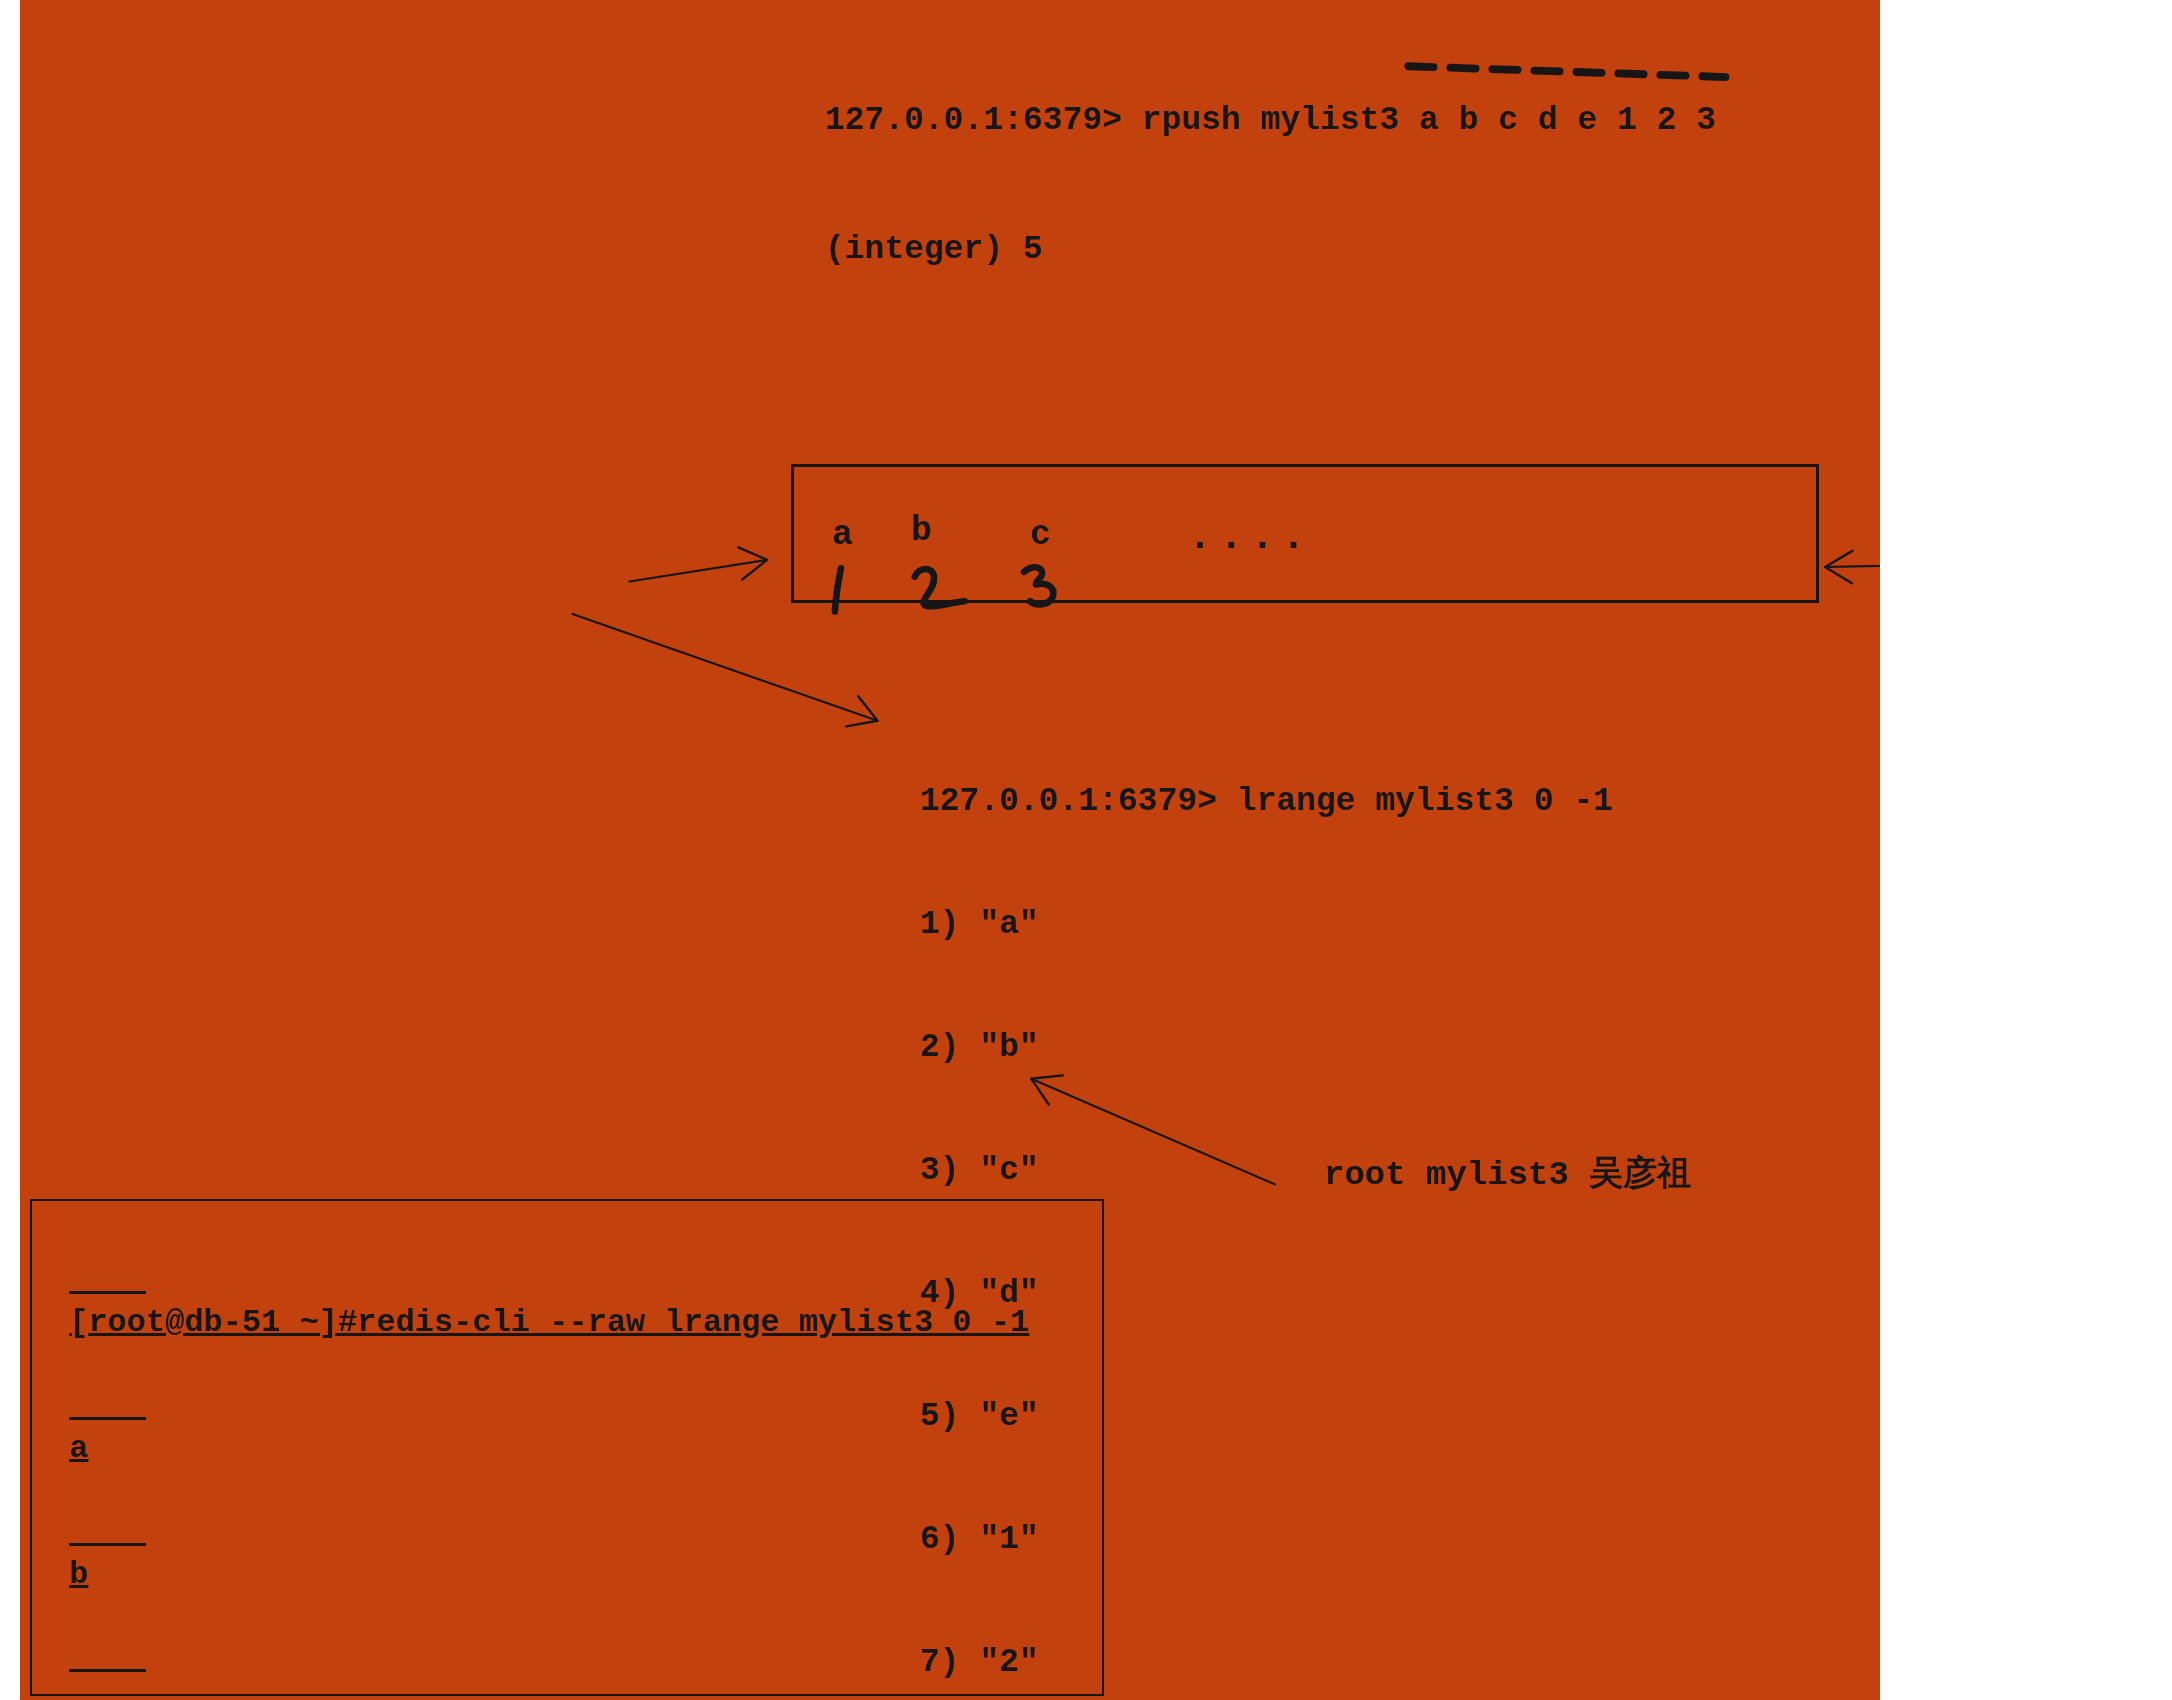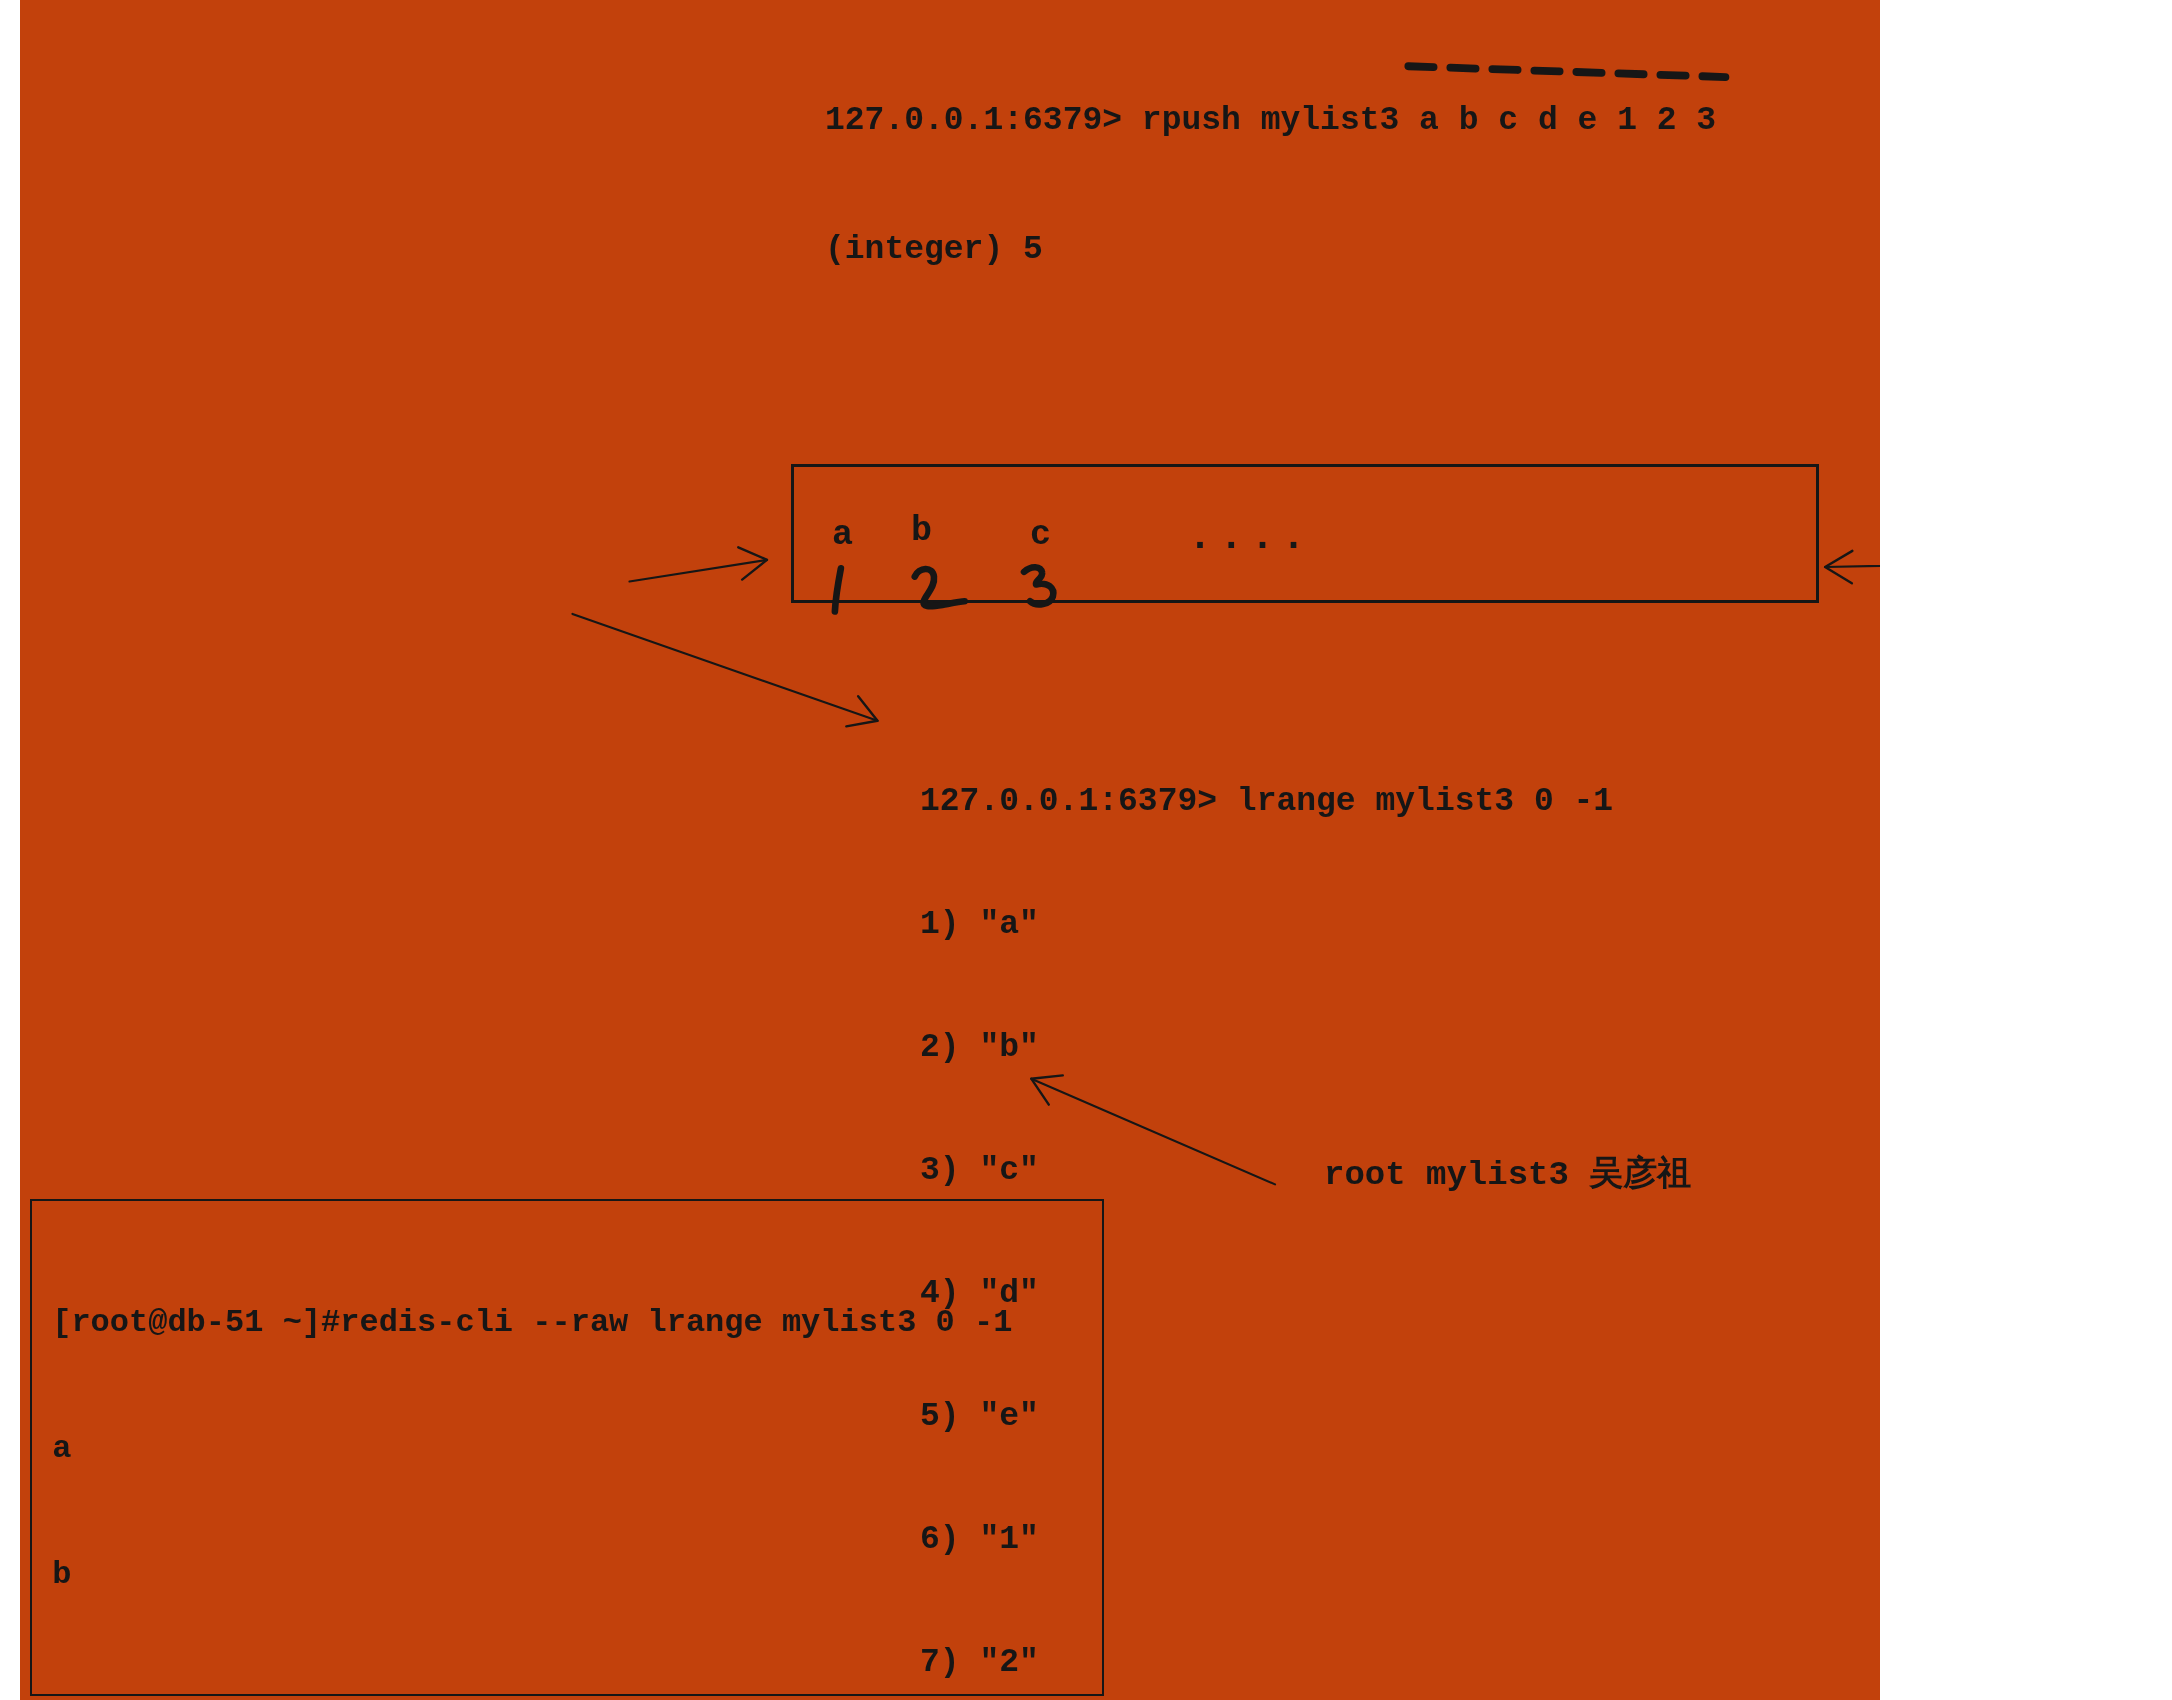--- a/index.html
+++ b/index.html
@@ -24,22 +24,22 @@
   #slot-b{left:891px;top:514px;}
   #slot-c{left:1010px;top:518px;}
   #ellipsis{left:1168px;top:518px;font-size:40px;font-weight:700;letter-spacing:7.2px;line-height:40px;}
   #label-lpush{left:153px;top:566px;font-size:34px;line-height:37px;}
   #label-rpush{left:2064px;top:536px;font-size:42px;line-height:37px;}
   #label-rpush-wu{left:1304px;top:1157px;font-size:34px;line-height:37px;}
   #terminal-lrange{left:900px;top:699px;font-size:33px;line-height:41px;}
   #terminal-raw{
     left:10.2px;top:1199px;width:1074px;height:497px;
     border:2.4px solid #161616;box-sizing:border-box;
-    padding:17px 0 0 20px;
-    font-size:32px;line-height:42px;
+    padding:17px 0 0 37px;
+    font-size:32px;line-height:42px;text-decoration:underline;
   }
   #annotation-layer{
     position:absolute;left:0;top:0;width:2172px;height:1701px;
     pointer-events:none;
   }
   .stroke{stroke:#161616;fill:none;stroke-linecap:round;stroke-linejoin:round;}
 </style>
 </head>
 <body>
 

